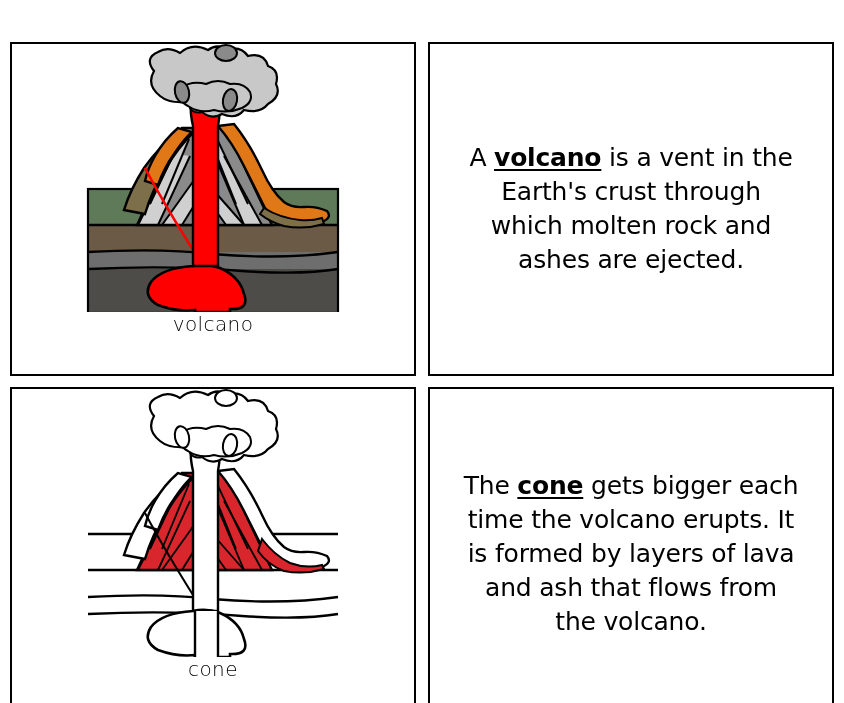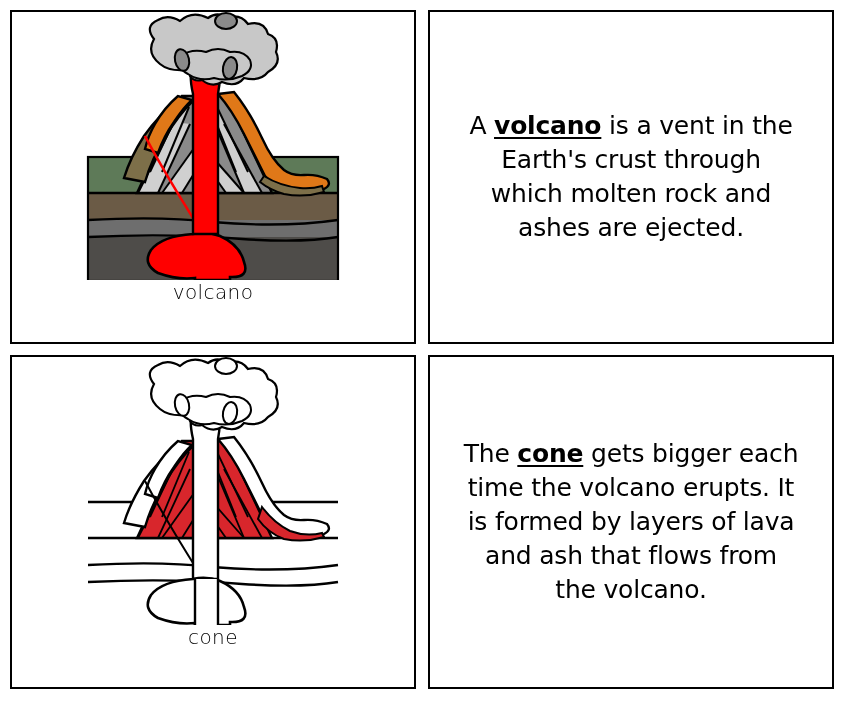--- a/index.html
+++ b/index.html
@@ -17,20 +17,21 @@
     position: relative;
     width: 844px;
     height: 703px;
     background: #ffffff;
   }
   .card {
     position: absolute;
     box-sizing: border-box;
     border: 2px solid #000000;
     background: #ffffff;
+    margin-top: 32px;
   }
   
   .card-r1c1 { left: 10px;  top: 10px;  width: 406px; height: 334px; }
   .card-r1c2 { left: 428px; top: 10px;  width: 406px; height: 334px; }
   .card-r2c1 { left: 10px;  top: 355px; width: 406px; height: 334px; }
   .card-r2c2 { left: 428px; top: 355px; width: 406px; height: 334px; }
 
   
   .pic-card {
     display: flex;

